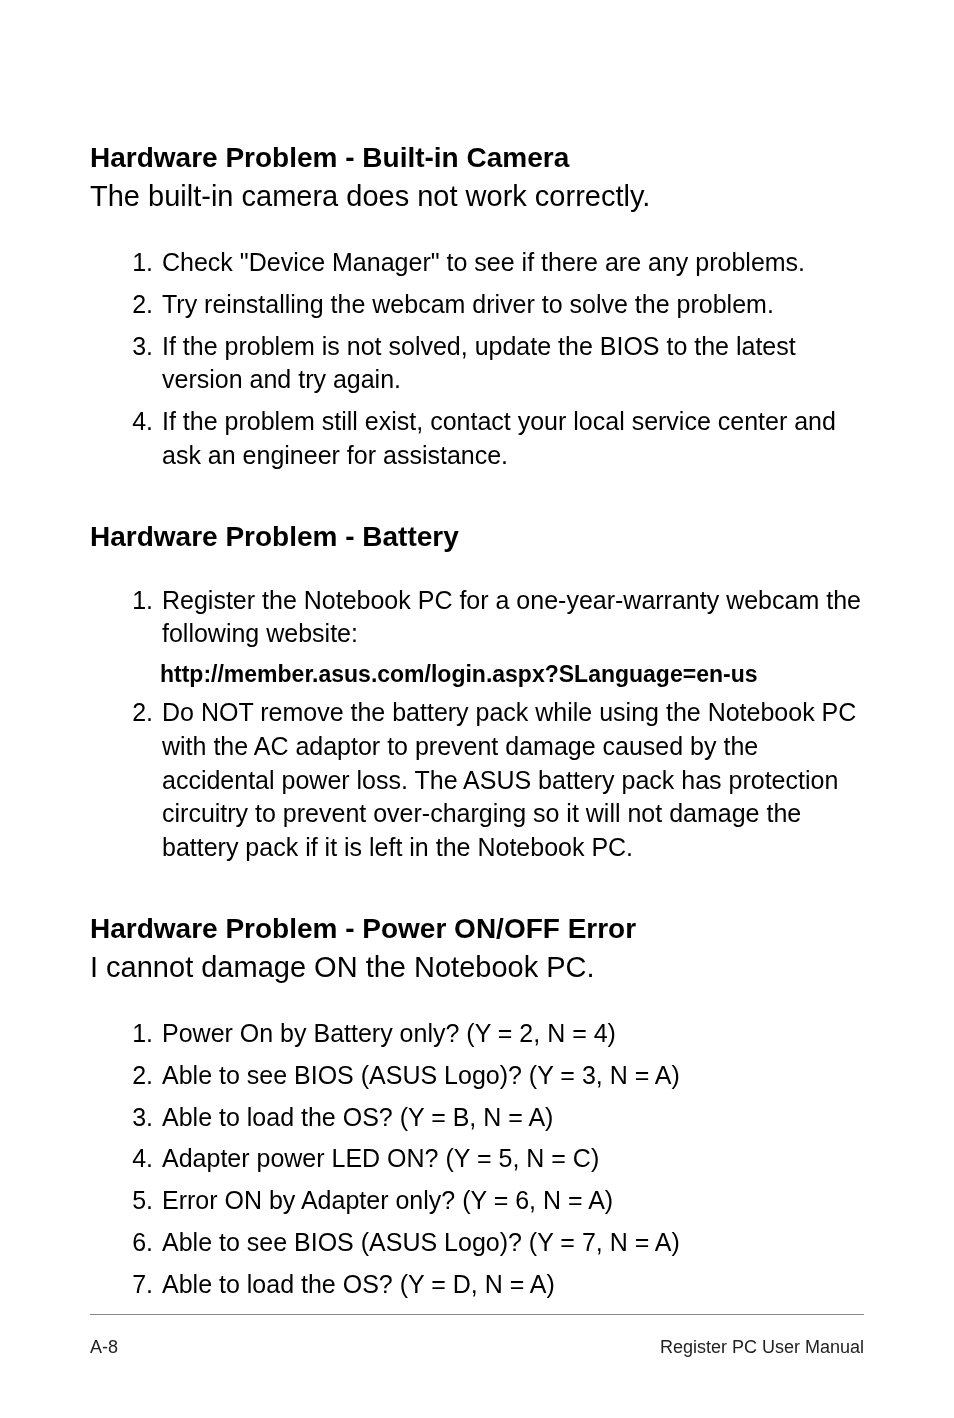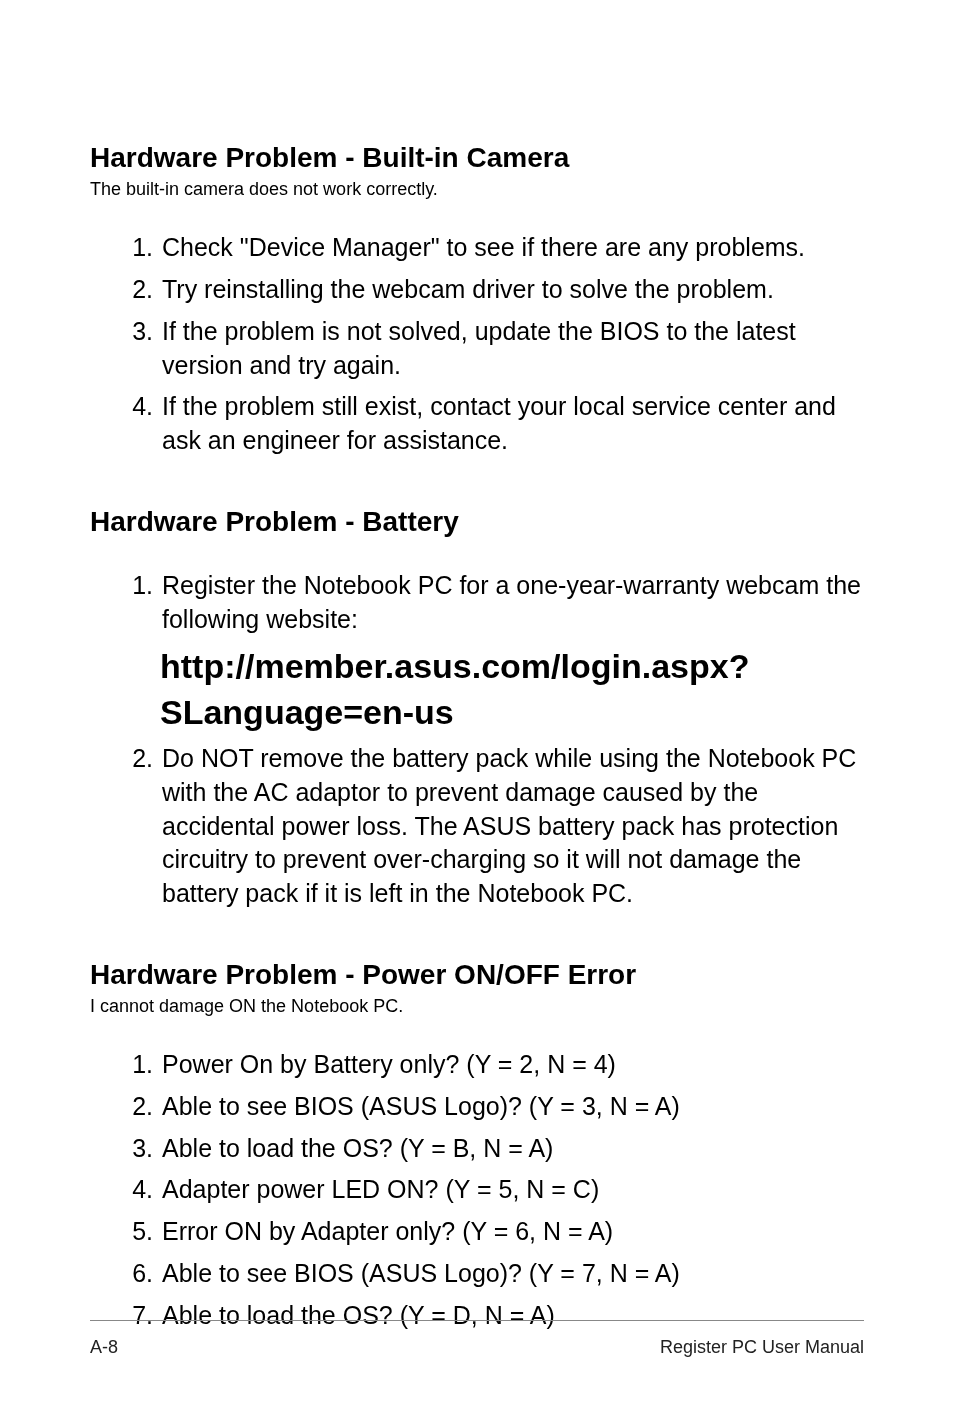--- a/index.html
+++ b/index.html
@@ -1,25 +1,25 @@
 <!DOCTYPE html>
 <html><head>
 <meta charset="utf-8">
 <style>
   * { margin: 0; padding: 0; box-sizing: border-box; }
   html, body { width: 954px; height: 1418px; background: #fff; font-family: "Segoe UI", "Myriad Pro", Arial, sans-serif; color: #000; }
   .page { width: 954px; height: 1418px; padding: 140px 90px 0 90px; position: relative; }
   .section { margin-bottom: 46px; }
   .h2 { font-size: 28px; font-weight: 700; line-height: 1.25; margin-bottom: 2px; }
-  .para { font-size: 18px; line-height: 1.35; }
+  .para { font-size: 29px; line-height: 1.35; }
   .ol { list-style: decimal; margin-top: 30px; padding-left: 70px; }
   .ol > li { font-size: 25px; line-height: 1.35; padding-left: 2px; margin-bottom: 8px; }
   .ol > li::marker { font-size: 25px; }
-  .indent-bold { font-size: 34px; font-weight: 700; margin-left: 70px; margin-top: 6px; margin-bottom: 6px; line-height: 1.35; }
-  .footer { position: absolute; left: 90px; right: 90px; bottom: 60px; border-top: 1px solid #888; padding-top: 16px; display: flex; justify-content: space-between; font-size: 18px; color: #222; }
+  .indent-bold { font-size: 23px; font-weight: 700; margin-left: 70px; margin-top: 6px; margin-bottom: 6px; line-height: 1.35; }
+  .footer { position: absolute; left: 90px; right: 90px; bottom: 60px; border-top: 1px solid #888; padding-top: 22px; display: flex; justify-content: space-between; font-size: 18px; color: #222; }
 </style>
 </head>
 <body>
 
 <div class="page">
 
   <div class="section">
     <div class="h2">Hardware Problem - Built-in Camera</div>
     <div class="para">The built-in camera does not work correctly.</div>
     <ol class="ol">

